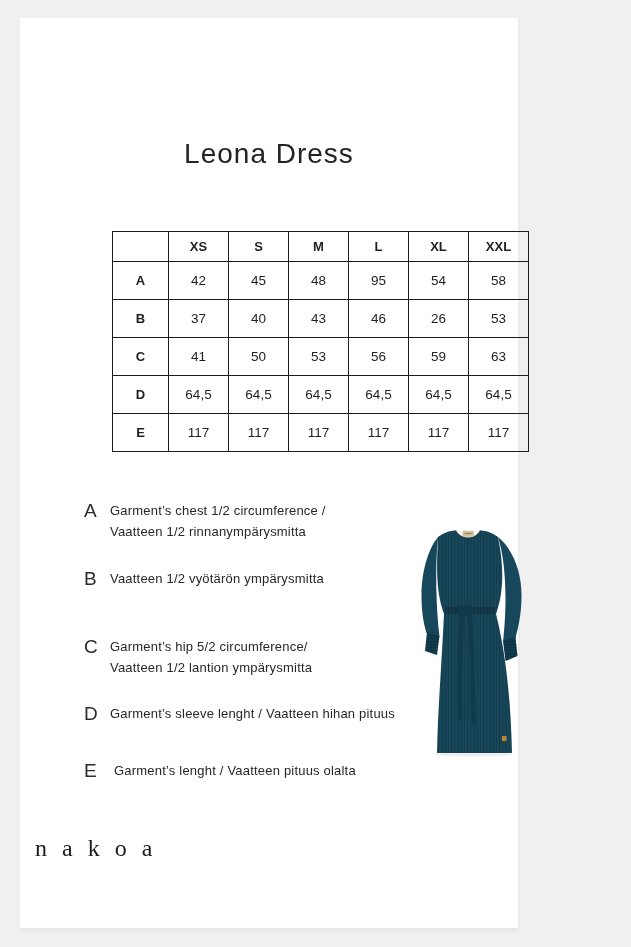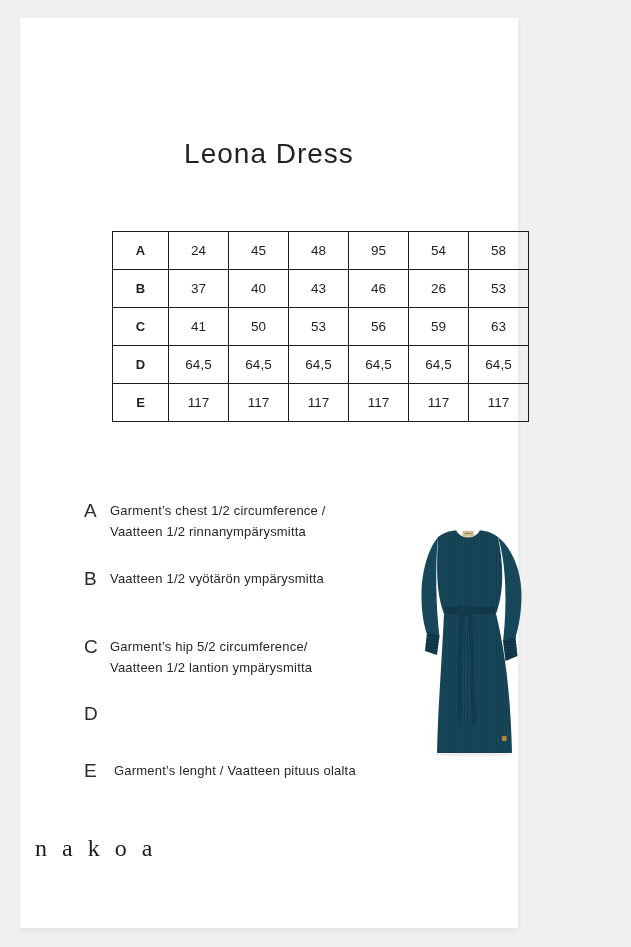--- a/index.html
+++ b/index.html
@@ -79,23 +79,32 @@
     <colgroup>
       <col class="c0">
         <col class="cn">
         <col class="cn">
         <col class="cn">
         <col class="cn">
         <col class="cn">
         <col class="cn">
     </colgroup>
     <tbody>
+      <tr class="hdr">
+        <td></td>
+        <td>XS</td>
+        <td>S</td>
+        <td>M</td>
+        <td>L</td>
+        <td>XL</td>
+        <td>XXL</td>
+      </tr>
       <tr class="data">
         <td class="rowlab">A</td>
-        <td>24</td>
+        <td>42</td>
         <td>45</td>
         <td>48</td>
         <td>95</td>
         <td>54</td>
         <td>58</td>
       </tr>
       <tr class="data">
         <td class="rowlab">B</td>
         <td>37</td>
         <td>40</td>
@@ -149,20 +158,24 @@
   </div>
   <div class="legend-item li-c">
     <div class="legend-letter">C</div>
     <div class="legend-text">
       <div>Garment’s hip 5/2 circumference/</div>
       <div>Vaatteen 1/2 lantion ympärysmitta</div>
     </div>
   </div>
   <div class="legend-item li-d">
     <div class="legend-letter">D</div>
+    <div class="legend-text">
+      <div>Garment’s sleeve lenght / Vaatteen hihan pituus</div>
+      <div></div>
+    </div>
   </div>
   <div class="legend-item li-e">
     <div class="legend-letter">E</div>
     <div class="legend-text">
       <div>Garment’s lenght / Vaatteen pituus olalta</div>
       <div></div>
     </div>
   </div>
 
   <div class="product-photo">

